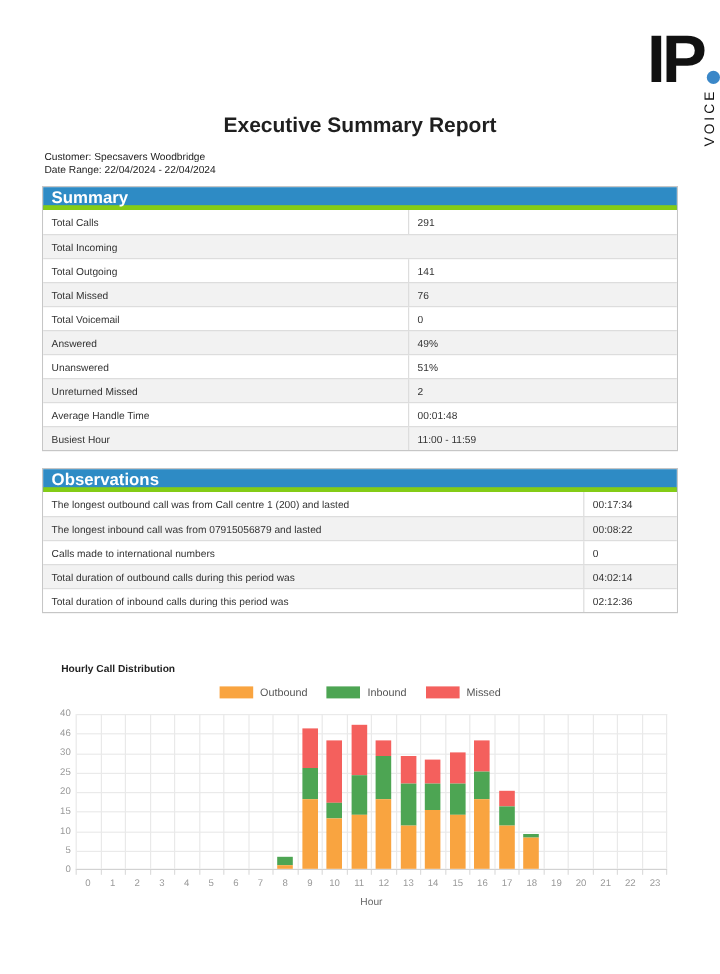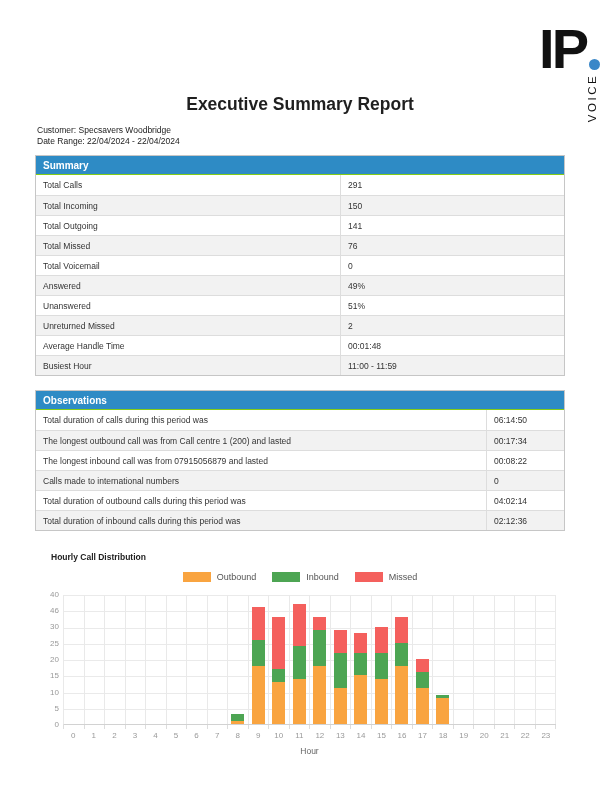--- a/index.html
+++ b/index.html
@@ -16,21 +16,21 @@
   .logo-vertical span { position:absolute; left:50%; top:50%; transform:translate(-50%,-50%) rotate(-90deg); font-size:11.5px; letter-spacing:2.5px; white-space:nowrap; color:#111; }
 
   
   .title { position:absolute; top:94px; left:0; width:600px; text-align:center; font-size:17.5px; font-weight:bold; color:#1f1f1f; }
   .meta { position:absolute; top:125px; left:37px; font-size:8.5px; line-height:11px; color:#222; }
 
   
   .rtable { position:absolute; left:35px; width:530px; border:1px solid #c6c6c6; background:#fff; }
   .rtable-summary { top:155px; }
   .rtable-observations { top:390px; }
-  .thead { height:19px; display:flex; align-items:center; padding-left:7px; color:#fff; font-weight:bold; font-size:10px; border-bottom:1px solid #84cc16; }
+  .thead { height:19px; display:flex; align-items:center; padding-left:7px; color:#fff; font-weight:bold; font-size:14px; border-bottom:4px solid #84cc16; }
   .tbody .row { display:flex; height:20px; align-items:stretch; border-top:1px solid #ddd; font-size:8.5px; background:#fff; }
   .tbody .row:first-child { border-top:none; }
   .tbody .row:nth-child(even) { background:#f2f2f2; }
   .cell { display:flex; align-items:center; }
   .cell.label { padding-left:7px; }
   .cell.value { flex:1; border-left:1px solid #ddd; padding-left:7px; }
   .rtable-summary .cell.label { width:304px; }
   .rtable-observations .cell.label { width:450px; }
 
   
@@ -77,21 +77,20 @@
 
   <section class="rtable rtable-summary">
     <div class="thead" style="background: rgb(46, 139, 197);">Summary</div>
     <div class="tbody" id="summary-body">
         <div class="row">
           <div class="cell label">Total Calls</div>
           <div class="cell value">291</div>
         </div>
         <div class="row">
           <div class="cell label">Total Incoming</div>
-          <div class="cell value">150</div>
         </div>
         <div class="row">
           <div class="cell label">Total Outgoing</div>
           <div class="cell value">141</div>
         </div>
         <div class="row">
           <div class="cell label">Total Missed</div>
           <div class="cell value">76</div>
         </div>
         <div class="row">
@@ -117,24 +116,20 @@
         <div class="row">
           <div class="cell label">Busiest Hour</div>
           <div class="cell value">11:00 - 11:59</div>
         </div>
       </div>
   </section>
 
   <section class="rtable rtable-observations">
     <div class="thead" style="background: rgb(46, 139, 197);">Observations</div>
     <div class="tbody" id="observations-body">
-        <div class="row">
-          <div class="cell label">Total duration of calls during this period was</div>
-          <div class="cell value">06:14:50</div>
-        </div>
         <div class="row">
           <div class="cell label">The longest outbound call was from Call centre 1 (200) and lasted</div>
           <div class="cell value">00:17:34</div>
         </div>
         <div class="row">
           <div class="cell label">The longest inbound call was from 07915056879 and lasted</div>
           <div class="cell value">00:08:22</div>
         </div>
         <div class="row">
           <div class="cell label">Calls made to international numbers</div>

